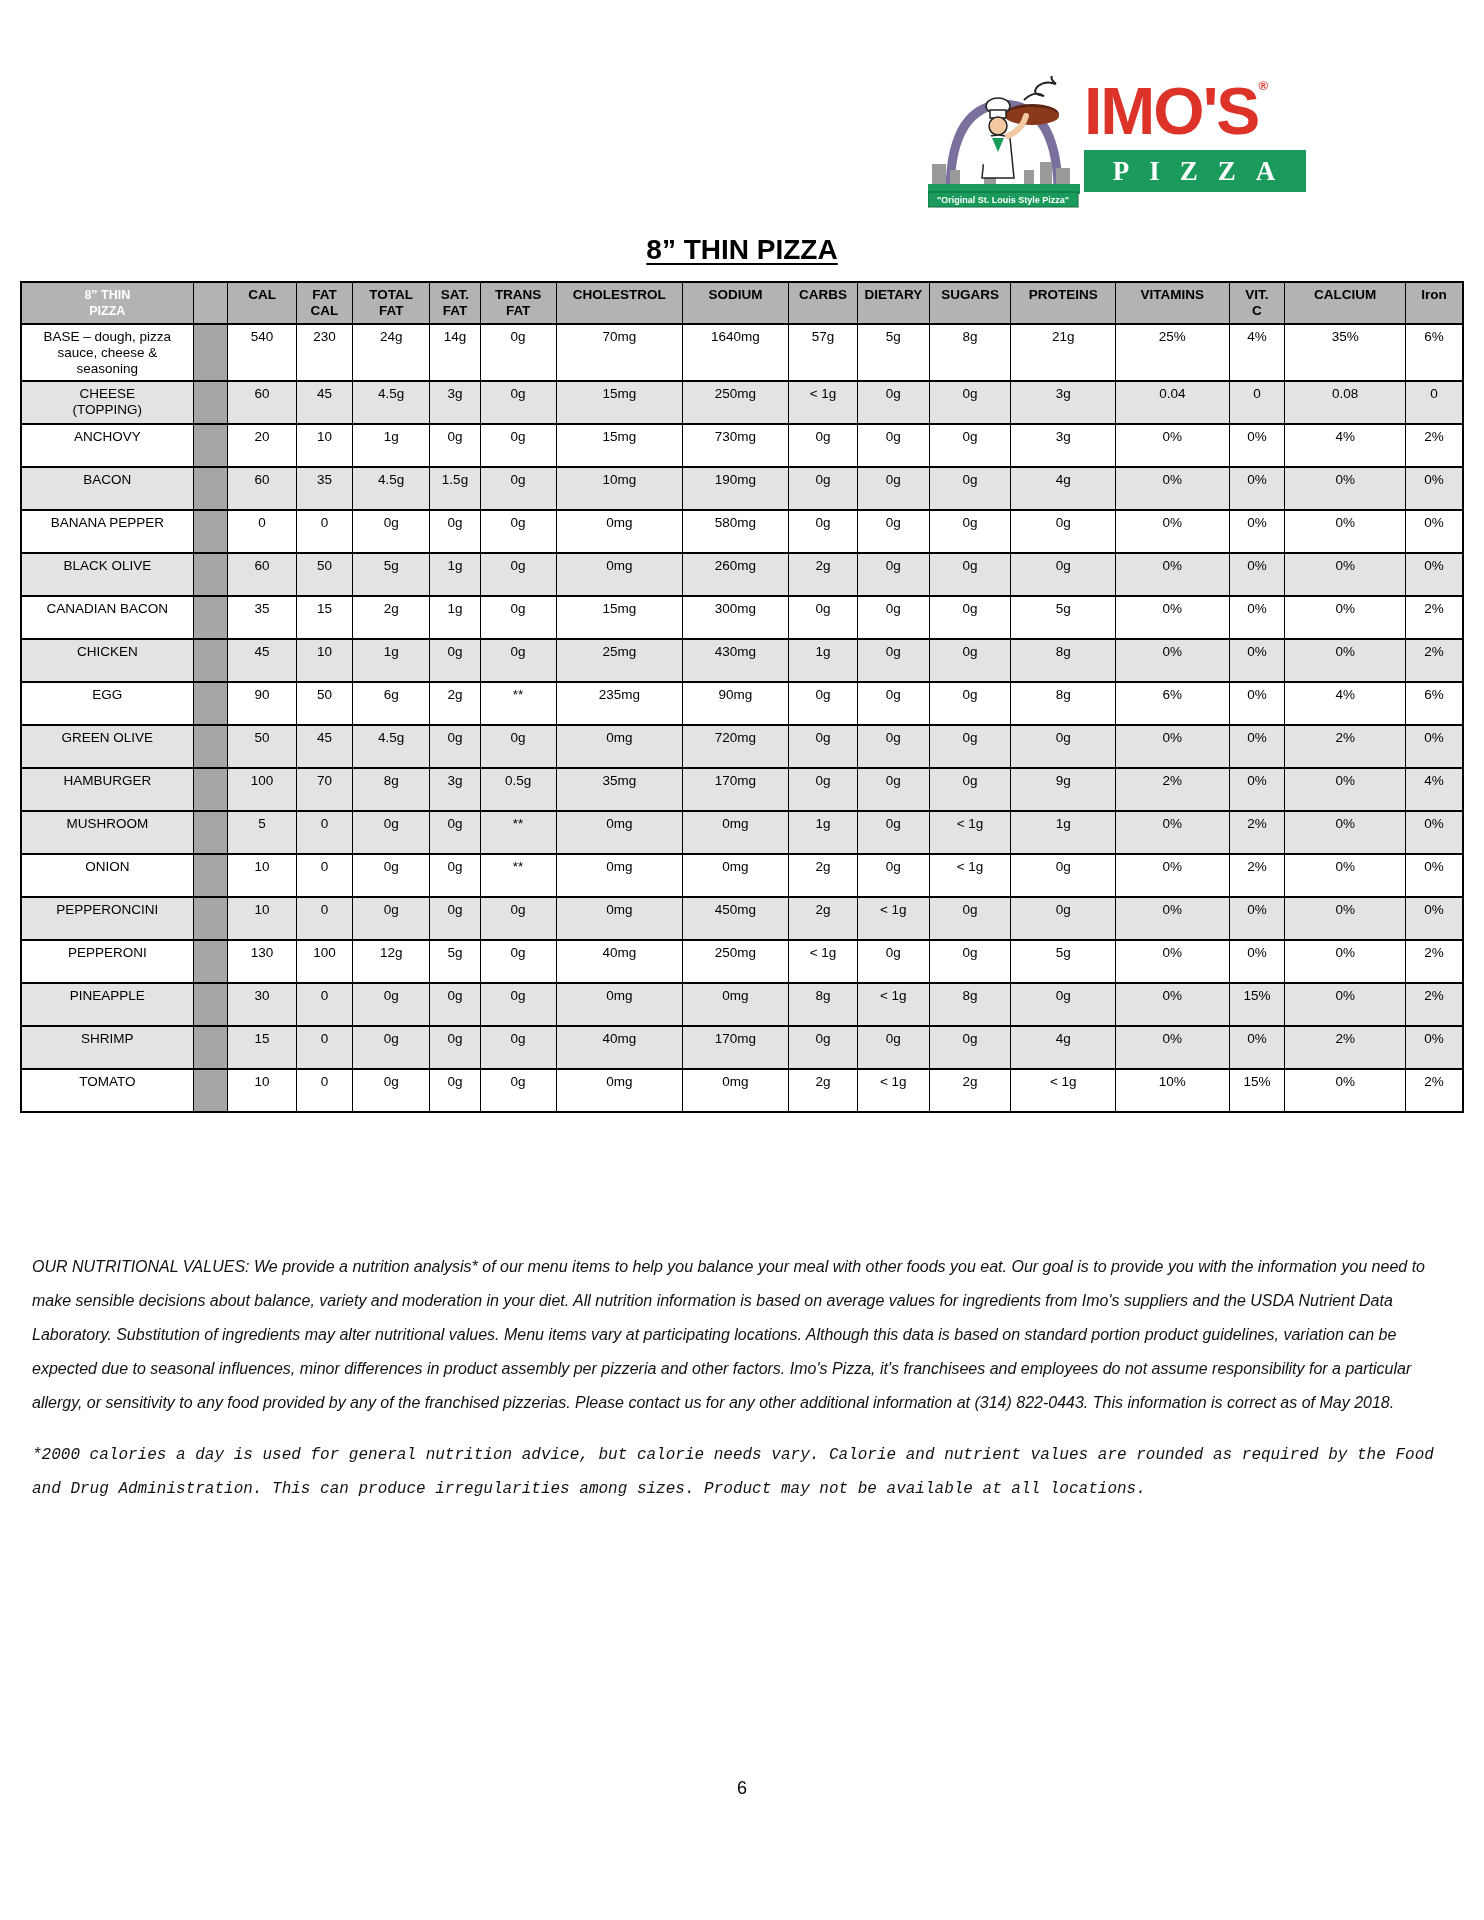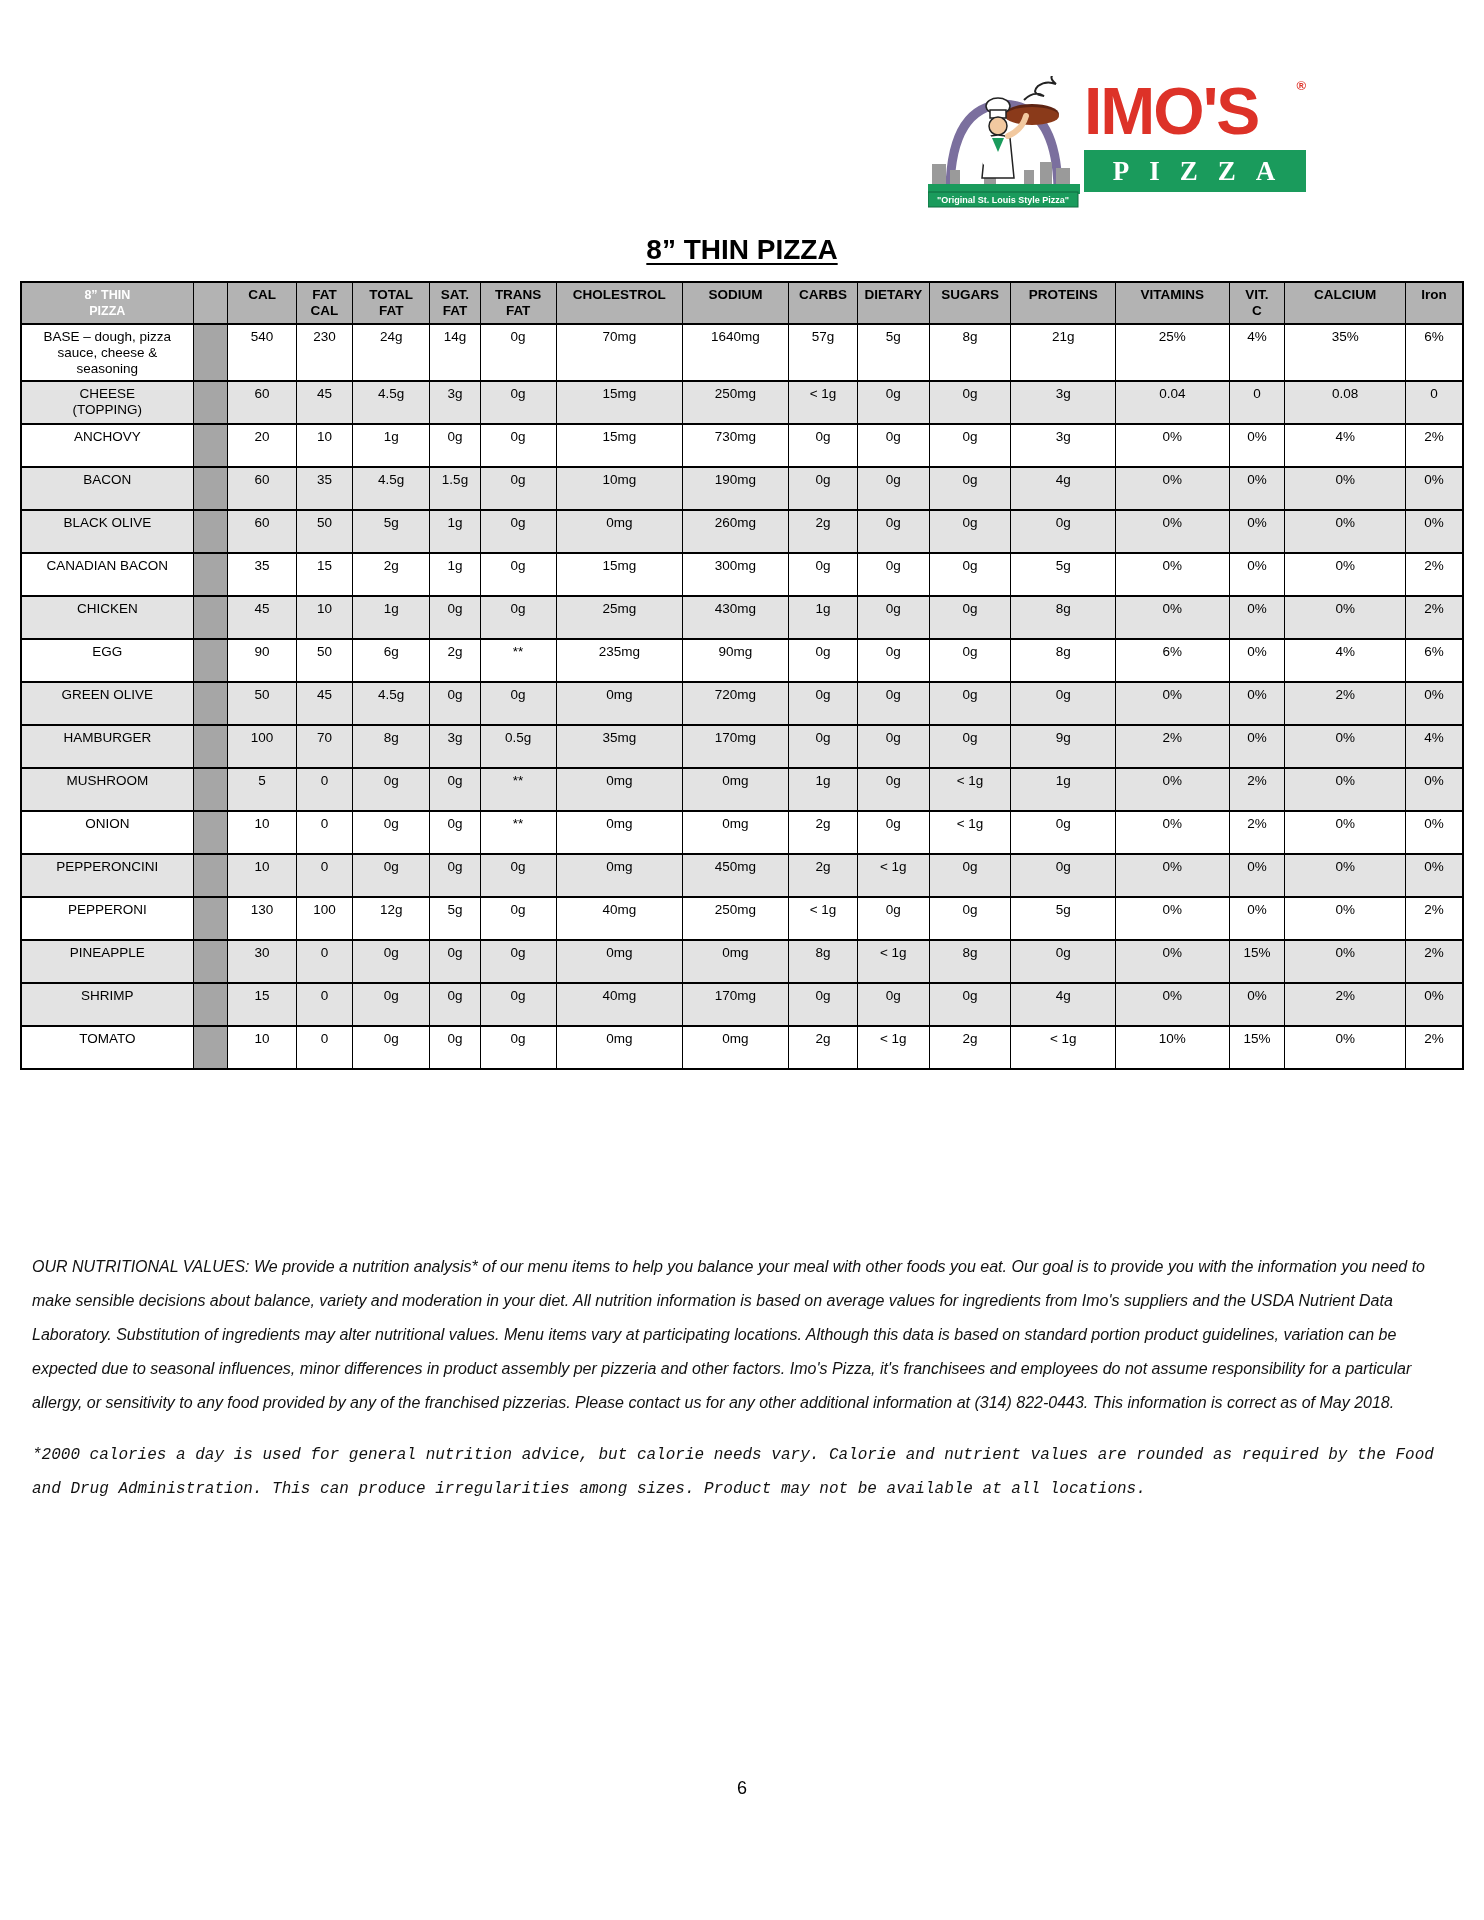--- a/index.html
+++ b/index.html
@@ -12,21 +12,21 @@
   }
 
   
   .logo {
     position:absolute; left:928px; top:76px;
     width:378px; height:132px;
     display:flex; align-items:stretch;
   }
   .logo-left { width:152px; height:132px; position:relative; }
   .logo-right { flex:1; display:flex; flex-direction:column; padding-left:4px; }
-  .wordmark-row { display:flex; align-items:flex-start; justify-content:space-between; height:74px; }
+  .wordmark-row { display:flex; align-items:flex-start; justify-content:flex-start; height:74px; }
   .wordmark {
     font-weight:bold; font-size:66px; line-height:70px;
     color:var(--brand-red,#dd3228); letter-spacing:-2px;
     font-family:"Liberation Sans", sans-serif;
   }
   .registered { font-size:13px; color:var(--brand-red,#dd3228); font-weight:bold; margin-top:2px; }
   .pizza-bar {
     height:42px; background:var(--brand-green,#1a9b5c);
     display:flex; align-items:center; justify-content:center;
     color:#fff; font-family:"Liberation Serif", serif; font-weight:bold;
@@ -254,20 +254,39 @@
         <td class="value-cell">190mg</td>
         <td class="value-cell">0g</td>
         <td class="value-cell">0g</td>
         <td class="value-cell">0g</td>
         <td class="value-cell">4g</td>
         <td class="value-cell">0%</td>
         <td class="value-cell">0%</td>
         <td class="value-cell">0%</td>
         <td class="value-cell">0%</td>
       </tr>
+      <tr class="data-row">
+        <td class="name-cell">BANANA PEPPER</td>
+        <td class="spacer-cell"></td>
+        <td class="value-cell">0</td>
+        <td class="value-cell">0</td>
+        <td class="value-cell">0g</td>
+        <td class="value-cell">0g</td>
+        <td class="value-cell">0g</td>
+        <td class="value-cell">0mg</td>
+        <td class="value-cell">580mg</td>
+        <td class="value-cell">0g</td>
+        <td class="value-cell">0g</td>
+        <td class="value-cell">0g</td>
+        <td class="value-cell">0g</td>
+        <td class="value-cell">0%</td>
+        <td class="value-cell">0%</td>
+        <td class="value-cell">0%</td>
+        <td class="value-cell">0%</td>
+      </tr>
       <tr class="data-row shade">
         <td class="name-cell">BLACK OLIVE</td>
         <td class="spacer-cell"></td>
         <td class="value-cell">60</td>
         <td class="value-cell">50</td>
         <td class="value-cell">5g</td>
         <td class="value-cell">1g</td>
         <td class="value-cell">0g</td>
         <td class="value-cell">0mg</td>
         <td class="value-cell">260mg</td>

